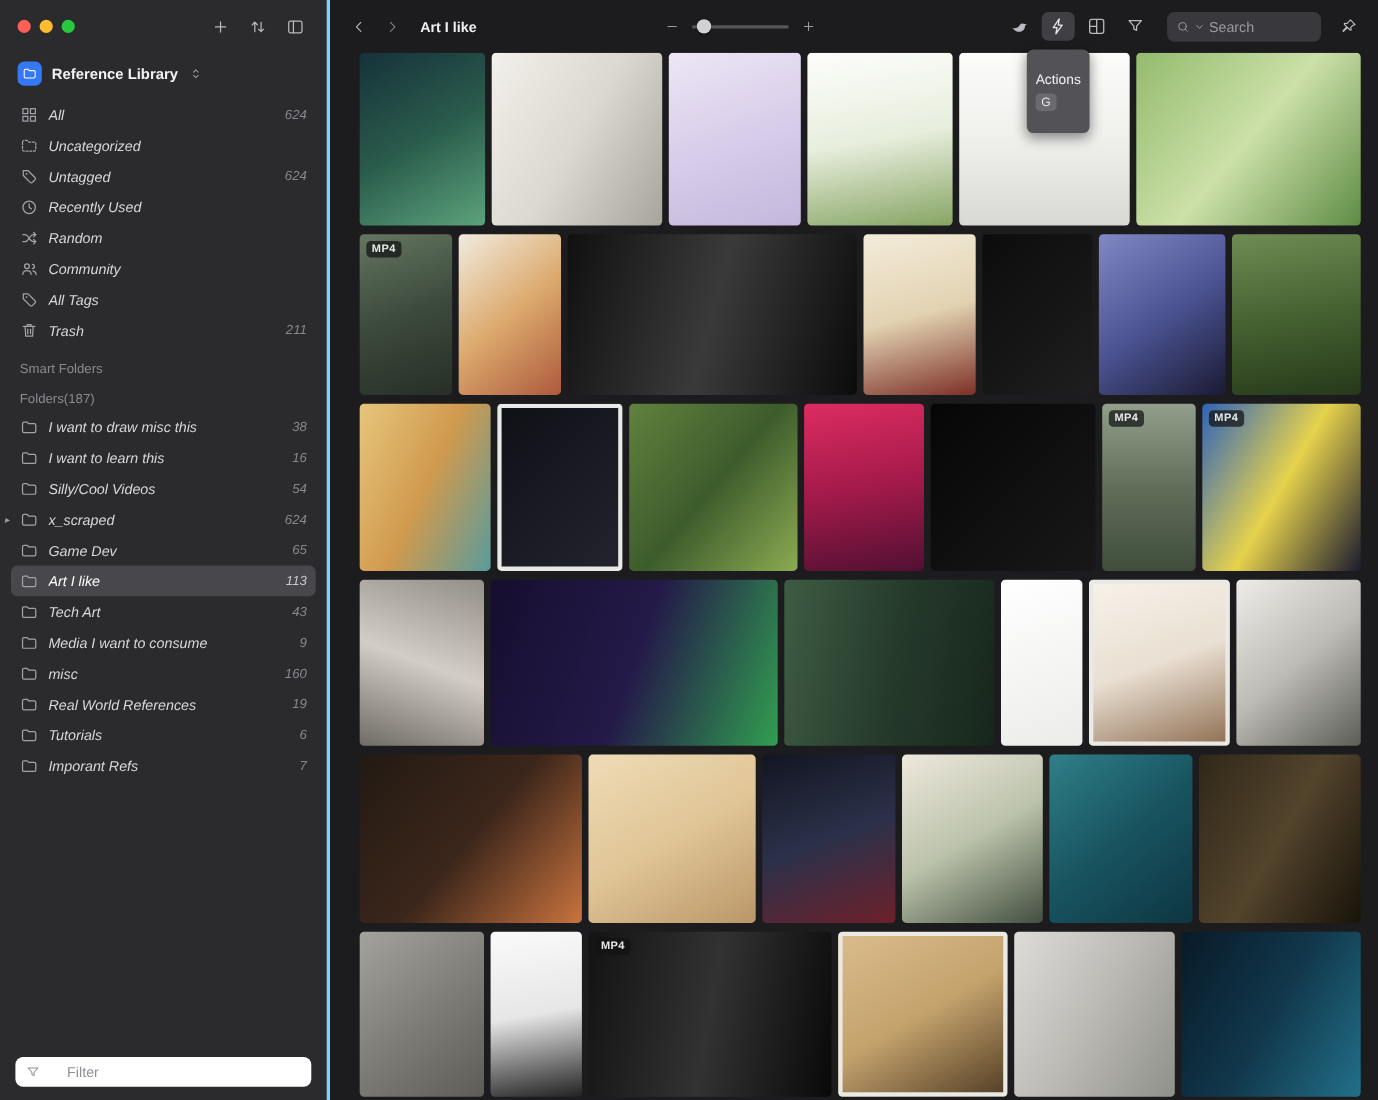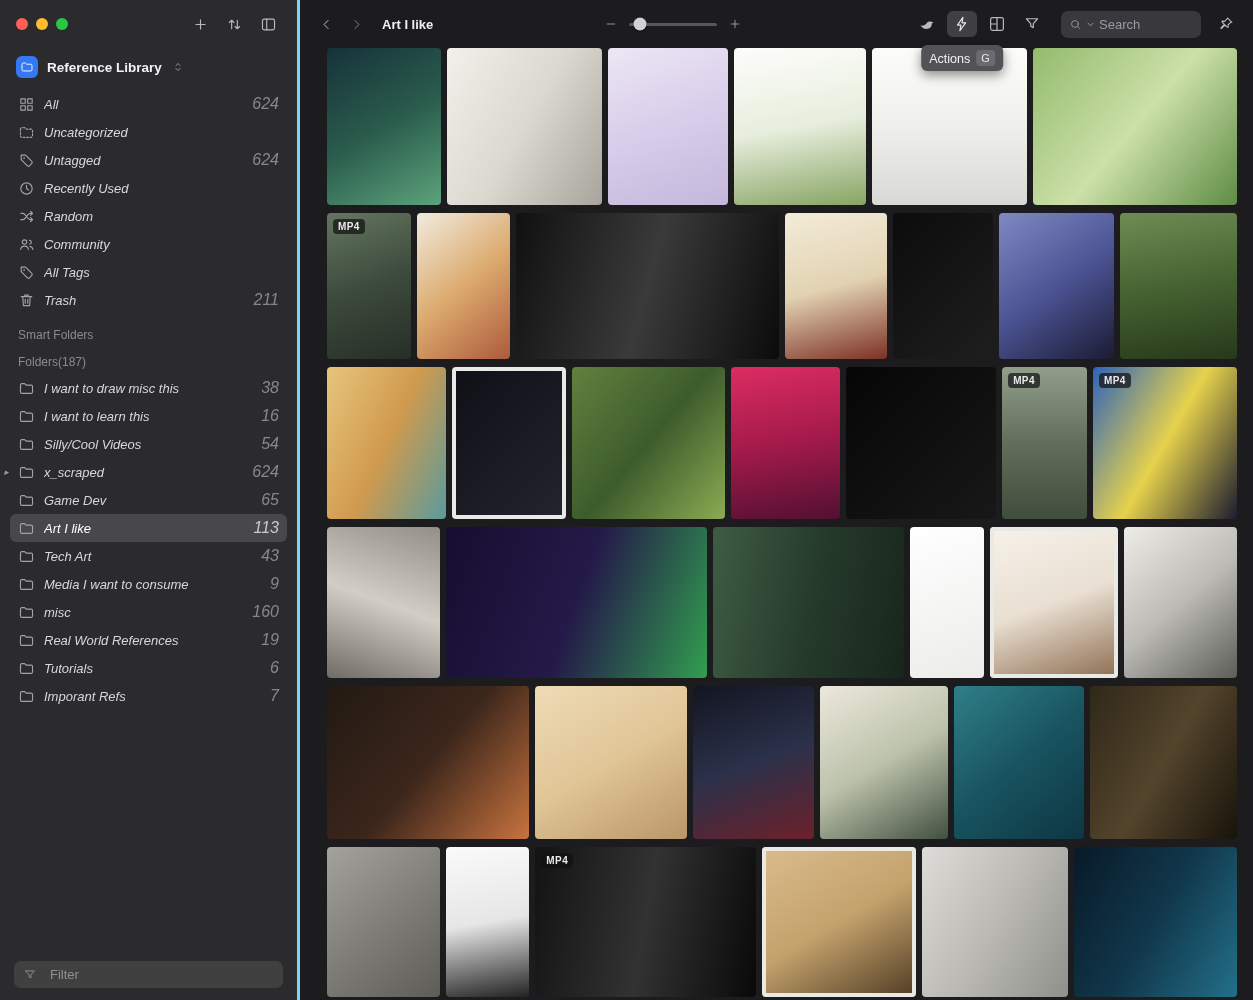--- a/index.html
+++ b/index.html
@@ -23,28 +23,28 @@
   .lib-icon .icn { width:14px; height:14px; }
   .lib-name { color:#f2f2f4; font-size:13.5px; font-weight:700; }
   .lib-updown { width:14px; height:14px; color:#9a9aa2; }
 
   .side-list { padding:0 10px;font-style:italic; }
   .side-item { position:relative; display:flex; align-items:center; gap:9px; height:28px;
     padding:0 8px; border-radius:6px; color:#d8d8dc; font-size:13px; cursor:default; }
   .side-item.selected { background:#48484c; color:#fff; }
   .s-icon { width:17px; height:17px; color:#a2a2aa; flex:none; }
   .s-label { flex:1; white-space:nowrap; overflow:hidden; text-overflow:ellipsis; }
-  .s-count { color:#87878f; font-size:16px; flex:none; }
+  .s-count { color:#87878f; font-size:12px; flex:none; }
   .side-item.selected .s-count { color:#c9c9ce; }
   .exp { position:absolute; left:-6px; top:50%; transform:translateY(-50%);
     font-size:9px; color:#9a9aa2; }
   .section-label { color:#8a8a92; font-size:12px; padding:14px 18px 5px; }
 
-  .filter-box { margin:auto 14px 12px; height:27px; flex:none; background:#404040;
-    border-radius:7px; display:flex; align-items:center; gap:13px; padding:0 9px;
+  .filter-box { margin:auto 14px 12px; height:27px; flex:none; background:#ffffff;
+    border-radius:7px; display:flex; align-items:center; gap:24px; padding:0 9px;
     color:#8f8f97; font-size:13px; }
   .filter-box .icn { width:14px; height:14px; }
 
   
   .main { flex:1; display:flex; flex-direction:column; min-width:0; }
   .toolbar { height:48px; flex:none; display:flex; align-items:center; padding:0 14px; gap:6px; }
   .nav-btn { width:24px; height:24px; color:#bcbcc2; display:flex; align-items:center;
     justify-content:center; }
   .nav-btn.fwd { color:#808086; }
   .nav-btn .icn { width:15px; height:15px; }
@@ -56,23 +56,23 @@
   .slider { width:88px; height:3px; background:#565659; border-radius:2px; position:relative; }
   .knob { position:absolute; top:50%; transform:translate(-50%,-50%); width:13px; height:13px;
     border-radius:50%; background:#d2d2d6; box-shadow:0 1px 2px rgba(0,0,0,.45); }
 
   .tool-icons { display:flex; align-items:center; gap:5px; }
   .tbtn { width:30px; height:26px; border-radius:6px; display:flex; align-items:center;
     justify-content:center; color:#b9b9bf; position:relative; }
   .tbtn .icn { width:18px; height:18px; }
   .tbtn.active { background:#3f3f44; color:#e6e6ea; }
   .tooltip { position:absolute; top:34px; left:50%; transform:translateX(-50%);
-    background:#535357; color:#f2f2f4; font-size:12.5px; padding:5px 8px; border-radius:6px;
-    display:flex; align-items:flex-end; gap:6px; white-space:nowrap;
-    box-shadow:0 4px 12px rgba(0,0,0,.45); z-index:5; }
+    background:#535357; color:#f2f2f4; font-size:12.5px; padding:20px 8px; border-radius:6px;
+    display:flex; align-items:flex-start; gap:6px; white-space:nowrap;
+    box-shadow:0 4px 12px rgba(0,0,0,.45); z-index:5;flex-direction:column; }
   .key-chip { background:#6a6a6f; color:#e9e9ec; border-radius:4px; font-size:11px;
     padding:1px 5px; line-height:14px; }
 
   .search-box { width:140px; height:27px; background:#39393d; border-radius:7px;
     display:flex; align-items:center; gap:4px; padding:0 8px; color:#9a9aa2;
     font-size:13px; margin-left:8px; }
   .search-box .icn { width:13px; height:13px; flex:none; }
   .search-box .chev { width:9px; height:9px; }
   .pin-btn { width:26px; height:26px; color:#bcbcc2; display:flex; align-items:center;
     justify-content:center; margin-left:6px; }

